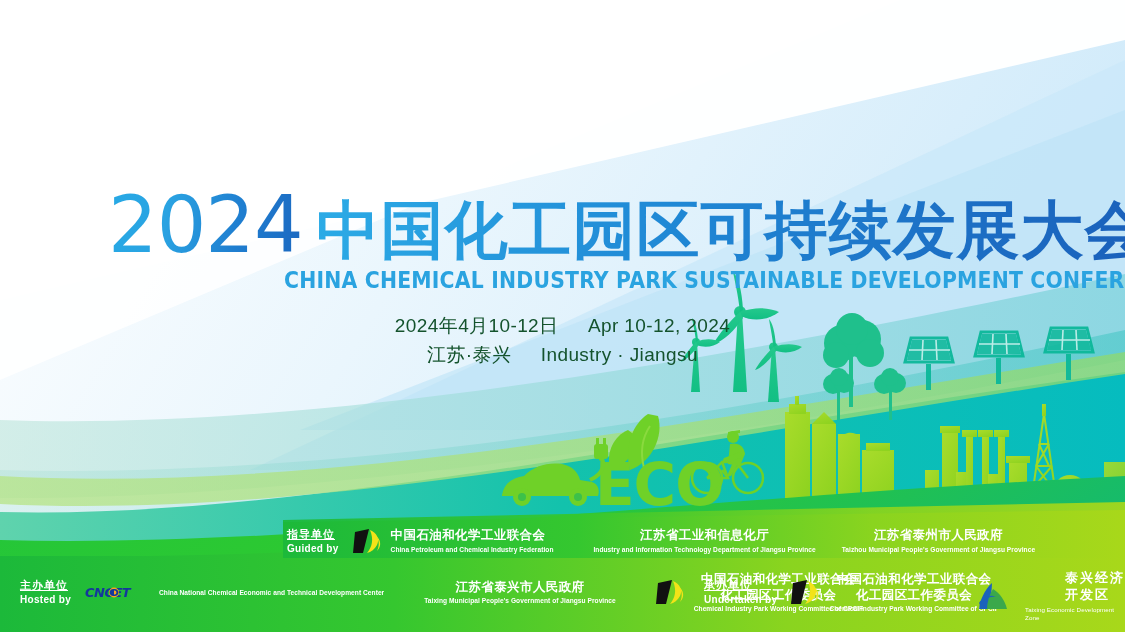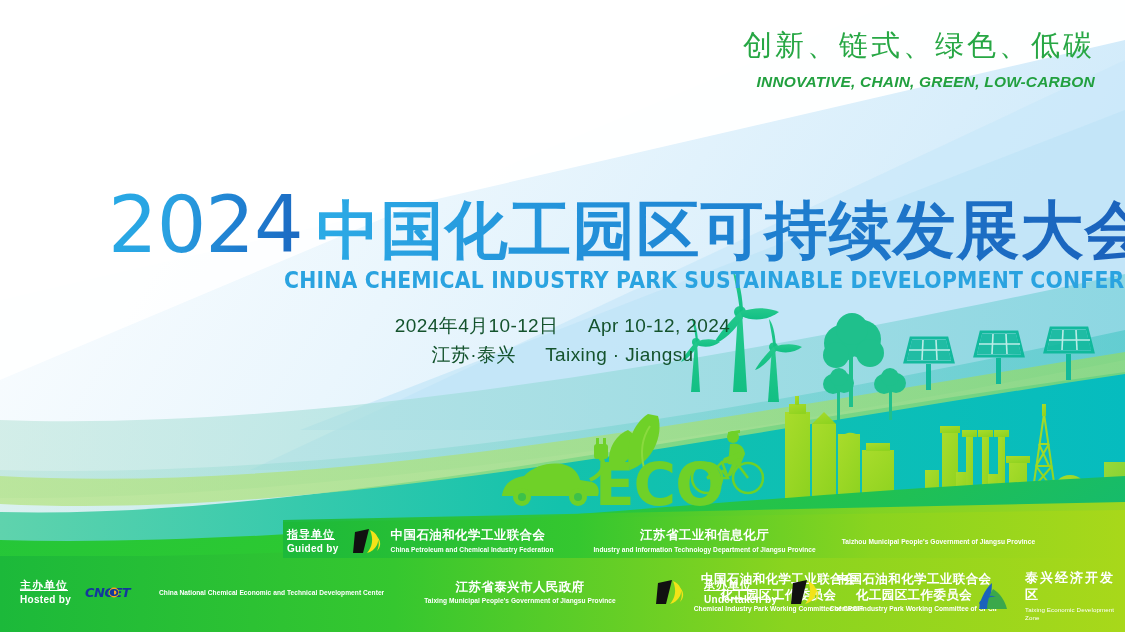--- a/index.html
+++ b/index.html
@@ -62,21 +62,21 @@
   .org .cn { font-size:12.5px; font-weight:bold; letter-spacing:.4px; }
   .org .cn2 { font-size:12.5px; font-weight:bold; letter-spacing:.4px; }
   .org .en { font-size:6.6px; font-weight:bold; letter-spacing:.05px; margin-top:1.5px; }
   .org.ctr { text-align:center; }
 
   .cpcif-mark { width:30px; height:26px; margin-right:8px; flex:0 0 auto; }
   .cncet-mark { width:64px; height:15px; margin-right:10px; flex:0 0 auto; }
   .tedz-mark  { width:38px; height:30px; margin-right:9px; flex:0 0 auto; }
   .tedz-txt { color:#fff; line-height:1.3; }
   .tedz-txt .cn { font-size:13px; font-weight:bold; letter-spacing:2px;
-     font-family:"DejaVu Serif","Liberation Serif",serif; }
+     font-family:"DejaVu Serif","Liberation Serif",serif;margin-left:40px; }
   .tedz-txt .en { font-size:6.2px; letter-spacing:.1px; margin-top:2px; }
 
   .gap-lg { width:40px; }
   .gap-md { width:26px; }
 </style>
 </head>
 <body>
 
 <div class="stage">
 
@@ -326,43 +326,39 @@
       <path d="M0,522 L1125,522 L1125,632 L0,632 Z" fill="url(#stripG)" opacity="0"></path>
       <path d="M0,632 L0,556 C340,562 720,524 1125,512 L1125,632 Z" fill="url(#stripG)"></path>
       <rect x="0" y="558" width="1125" height="74" fill="url(#stripG)"></rect>
       <path d="M283,520 L1125,502 L1125,560 L283,560 Z" fill="url(#stripG)" opacity=".92"></path>
       <rect x="0" y="556" width="1125" height="76" fill="url(#stripG)"></rect>
       <path d="M283,522 L1125,510 L1125,558 L283,558 Z" fill="url(#stripG)"></path>
     </g>
   </svg>
   </div>
 
-  <div class="slogan">
-    <div class="slogan-cn">创新、链式、绿色、低碳</div>
-    <div class="slogan-en">INNOVATIVE, CHAIN, GREEN, LOW-CARBON</div>
-  </div>
 
   <div class="title-block">
     <div class="title-row">
       <span class="year">2024</span>
       <span class="title-cn">中国化工园区可持续发展大会</span>
     </div>
     <div class="title-en">CHINA CHEMICAL INDUSTRY PARK SUSTAINABLE DEVELOPMENT CONFERENCE</div>
   </div>
 
   <div class="meta">
     <div class="meta-line">
       <span>2024年4月10-12日</span>
       <span class="gap"></span>
       <span>Apr 10-12, 2024</span>
     </div>
     <div class="meta-line">
       <span>江苏·泰兴</span>
       <span class="gap"></span>
-      <span>Taixing · Jiangsu</span>
+      <span>Industry · Jiangsu</span>
     </div>
   </div>
 
   <div class="strip-row" style="left:287px; top:527px;">
     <div class="lbl">
       <div class="cn">指导单位</div>
       <div class="en">Guided by</div>
     </div>
 
     <div class="sponsor">
@@ -383,20 +379,21 @@
       <div class="org ctr">
         <div class="cn">江苏省工业和信息化厅</div>
         <div class="en">Industry and Information Technology Department of Jiangsu Province</div>
       </div>
     </div>
 
     <div class="gap-md"></div>
 
     <div class="sponsor">
       <div class="org ctr">
+        <div class="cn">江苏省泰州市人民政府</div>
         <div class="en">Taizhou Municipal People's Government of Jiangsu Province</div>
       </div>
     </div>
   </div>
 
   <div class="strip-row" style="left:20px; top:572px;">
     <div class="lbl">
       <div class="cn">主办单位</div>
       <div class="en">Hosted by</div>
     </div>

